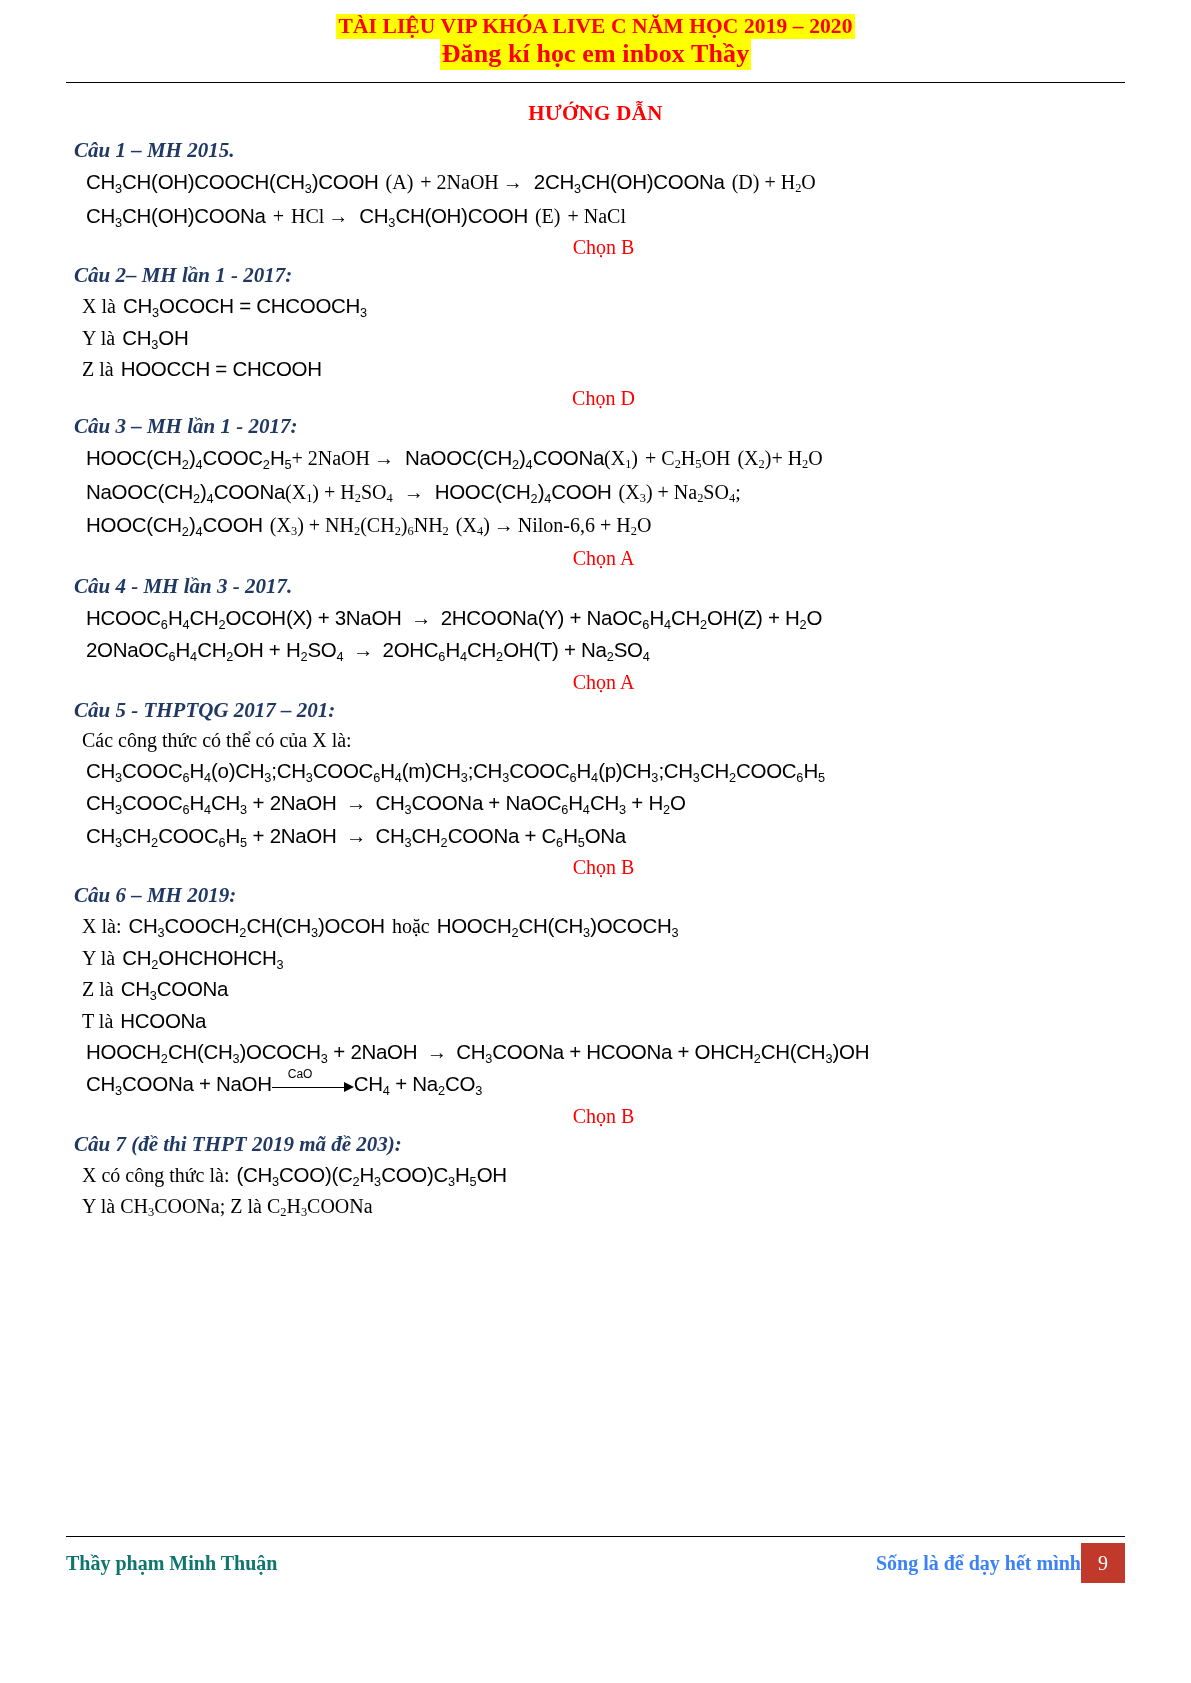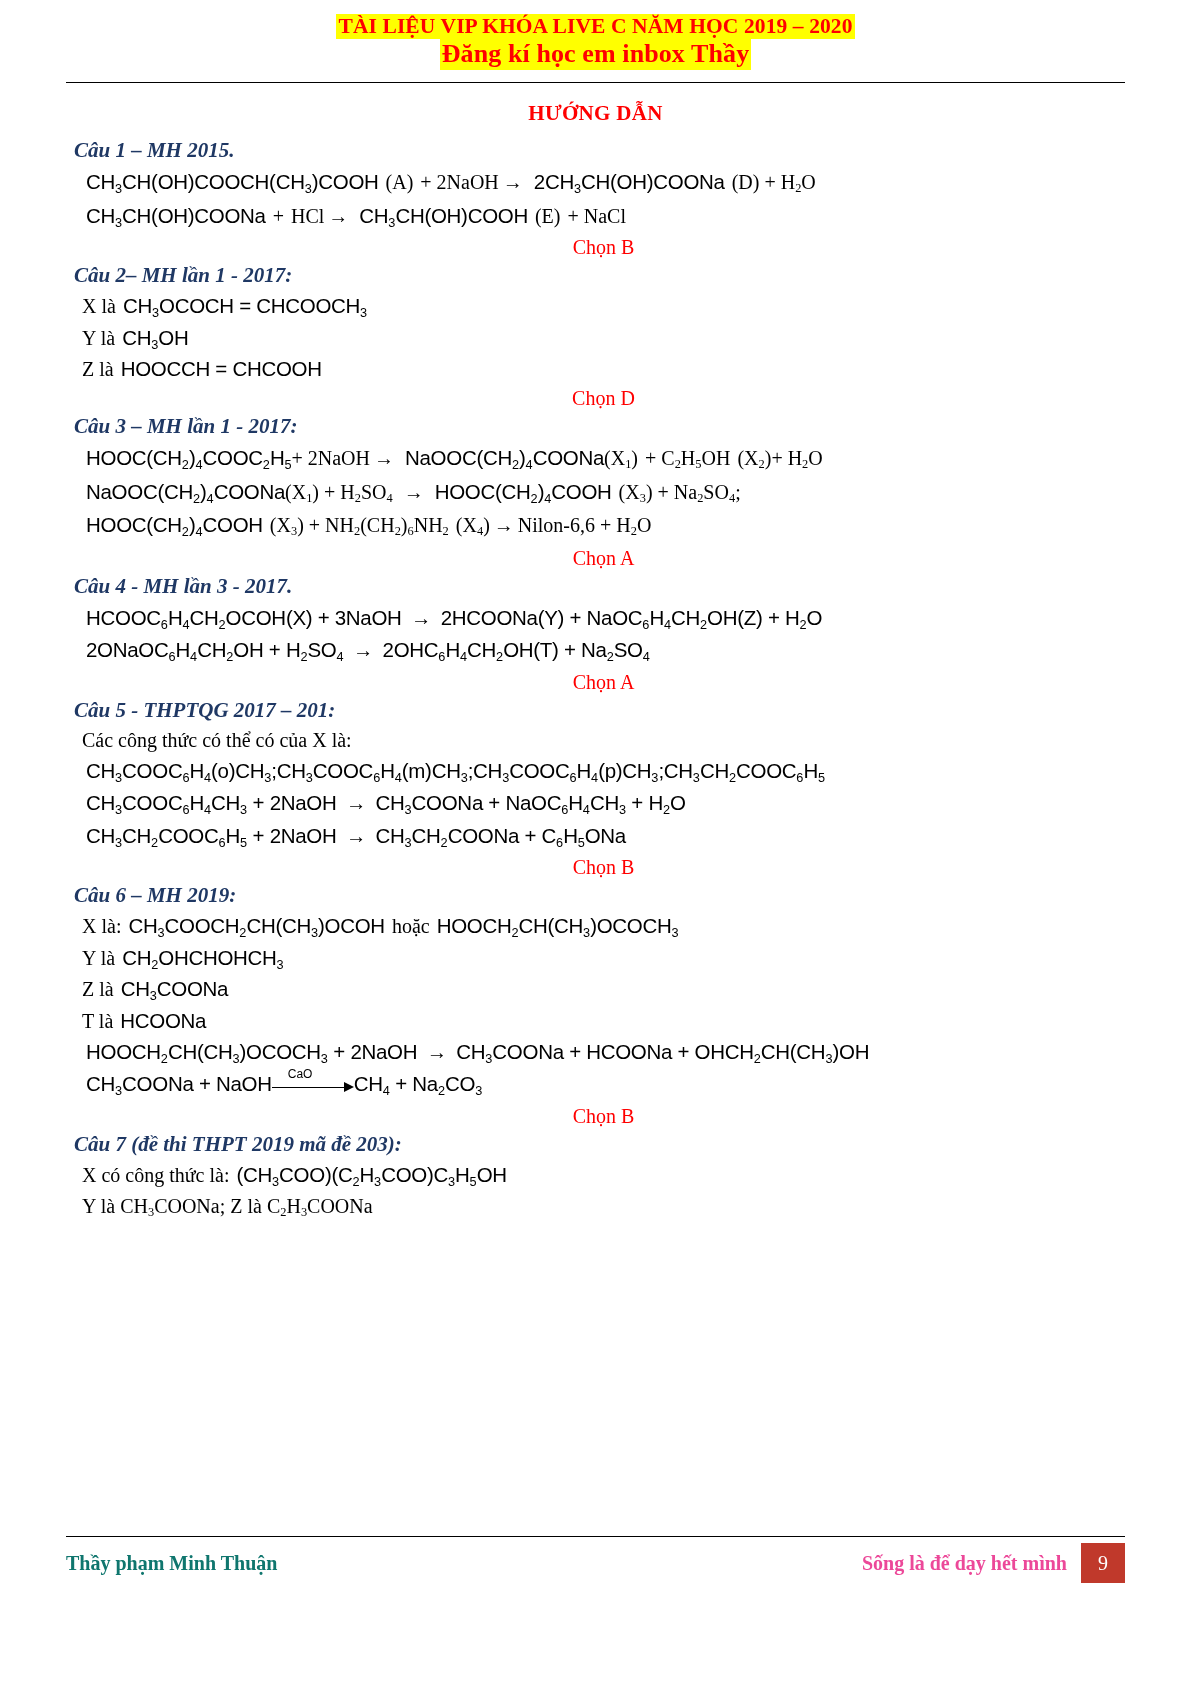--- a/index.html
+++ b/index.html
@@ -155,24 +155,24 @@
   .footer .fleft {
     color: #0f766e;
     font-weight: bold;
     font-size: 20px;
   }
   .footer .fright {
     display: flex;
     align-items: center;
   }
   .footer .fslogan {
-    color: #ec4899;
-    font-weight: bold;
-    font-size: 20px;
-    margin-right: 14px;
+    color: #3b82f6;
+    font-weight: bold;
+    font-size: 20px;
+    margin-right: 0;
   }
   .footer .pagenum {
     background: #c0392b;
     color: #ffffff;
     font-size: 20px;
     min-width: 44px;
     height: 40px;
     line-height: 40px;
     text-align: center;
   }

